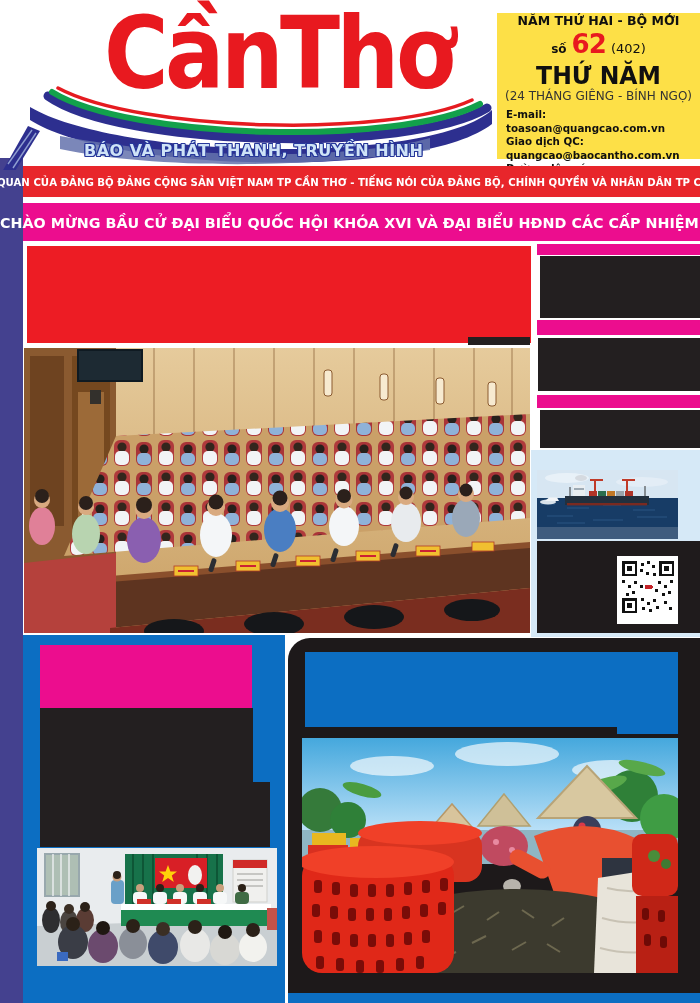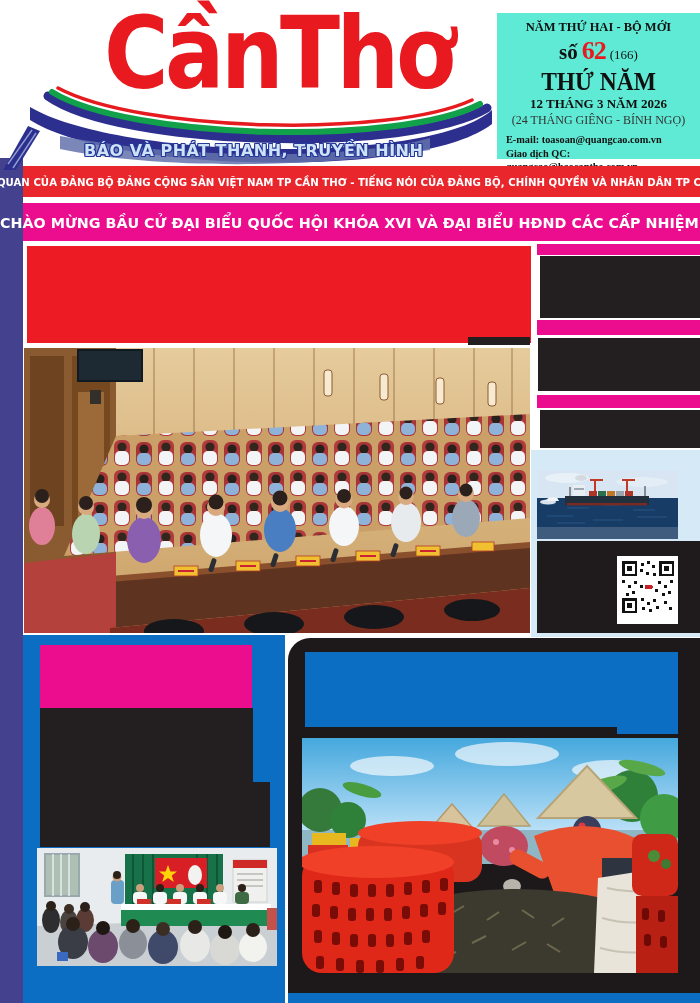--- a/index.html
+++ b/index.html
@@ -9,25 +9,25 @@
 
   
   .title{color:#e8191f;font-weight:800;font-size:100px;line-height:1;letter-spacing:-4px;
          transform:scaleX(.88);transform-origin:left top;white-space:nowrap;}
   .subtitle{font-weight:800;font-size:16.5px;letter-spacing:.5px;text-align:center;white-space:nowrap;
             color:#cfe3f7;transform:scaleX(.97);transform-origin:left top;
             text-shadow:-1px 0 0 #27389b,1px 0 0 #27389b,0 -1px 0 #27389b,0 1px 0 #27389b,
                         -1px -1px 0 #27389b,1px 1px 0 #27389b,-1px 1px 0 #27389b,1px -1px 0 #27389b;}
 
   
-  .issue-box{background:#5eead4;color:#101010;text-align:center;padding-top:7px;box-sizing:border-box;font-family:Liberation Serif, serif;}
+  .issue-box{background:#fde047;color:#101010;text-align:center;box-sizing:border-box;}
   .ib-l1{font-size:12.5px;font-weight:700;}
   .ib-l2{font-size:12.5px;font-weight:500;margin-top:1px;}
   .ib-issue{margin-top:1px;line-height:30px;}
-  .ib-issue .pre{font-size:21px;font-weight:700;}
+  .ib-issue .pre{font-size:12px;font-weight:700;}
   .ib-issue .num{font-size:26px;font-weight:800;color:#e8191f;letter-spacing:-1px;}
   .ib-issue .suf{font-size:13px;font-weight:500;}
   .ib-day{font-size:25px;font-weight:800;letter-spacing:0;line-height:24px;transform:scaleX(.94);transform-origin:center;}
   .ib-date{font-size:13px;font-weight:800;margin-top:2px;}
   .ib-lunar{font-size:12px;font-weight:500;color:#333;margin-top:1px;}
   .ib-contact{text-align:left;padding-left:9px;margin-top:5px;font-size:10.3px;font-weight:600;line-height:13.5px;}
   .ib-hot .hotnum{font-size:15px;font-weight:800;letter-spacing:.3px;}
 
   
   .org-bar{background:#e8262b;color:#fff;display:flex;align-items:center;justify-content:center;}
@@ -59,23 +59,22 @@
       <line x1="8" y1="164" x2="32" y2="130" stroke="#8f9ed0" stroke-width="1.4"></line>
       <line x1="13" y1="168" x2="36" y2="133" stroke="#8f9ed0" stroke-width="1.4"></line>
     </g>
   </svg>
 
   <div class="abs title" style="left:104px;top:4px;">CầnThơ</div>
   <div class="abs subtitle" style="left:84px;top:141px;width:280px;">BÁO VÀ PHÁT THANH, TRUYỀN HÌNH</div>
 
   <div class="abs issue-box" style="left:497px;top:13px;width:203px;height:146px;">
     <div class="ib-l1">NĂM THỨ HAI - BỘ MỚI</div>
-    <div class="ib-issue"><span class="pre">số</span> <span class="num">62</span> <span class="suf">(166)</span></div>
+    <div class="ib-issue"><span class="pre">số</span> <span class="num">62</span> <span class="suf">(402)</span></div>
     <div class="ib-day">THỨ NĂM</div>
-    <div class="ib-date">12 THÁNG 3 NĂM 2026</div>
     <div class="ib-lunar">(24 THÁNG GIÊNG  -  BÍNH NGỌ)</div>
     <div class="ib-contact">
       <div>E-mail: toasoan@quangcao.com.vn</div>
       <div>Giao dịch QC: quangcao@baocantho.com.vn</div>
       <div class="ib-hot"><span>Đường dây nóng </span><span class="hotnum">0939.40.79.40</span></div>
     </div>
   </div>
 
   <div class="abs org-bar" style="left:23px;top:166px;width:677px;height:31px;">
     <span>CƠ QUAN CỦA ĐẢNG BỘ ĐẢNG CỘNG SẢN VIỆT NAM TP CẦN THƠ - TIẾNG NÓI CỦA ĐẢNG BỘ, CHÍNH QUYỀN VÀ NHÂN DÂN TP CẦN THƠ</span>

